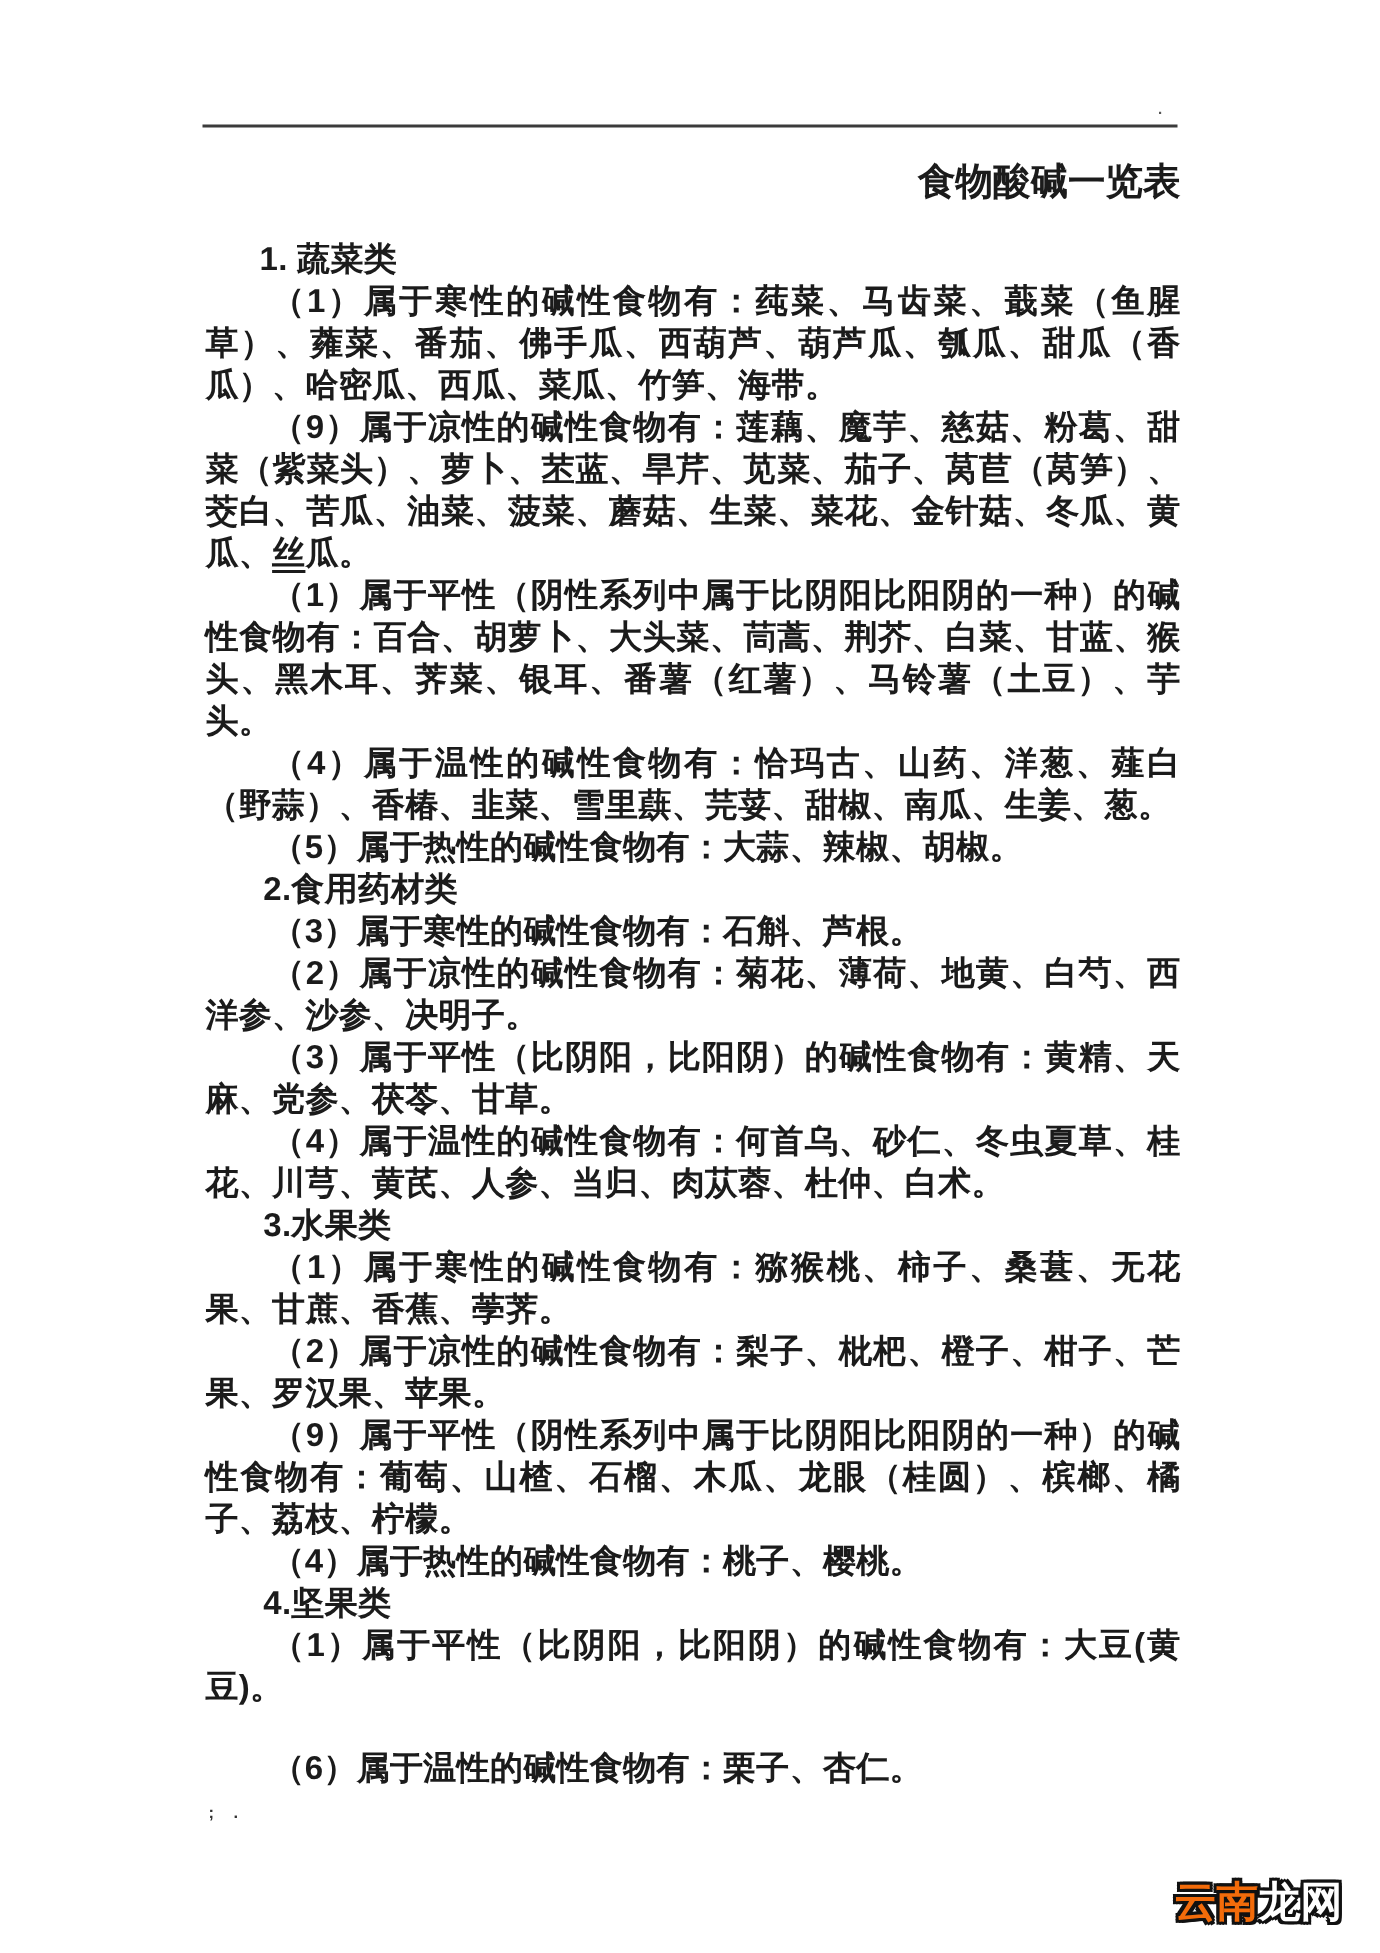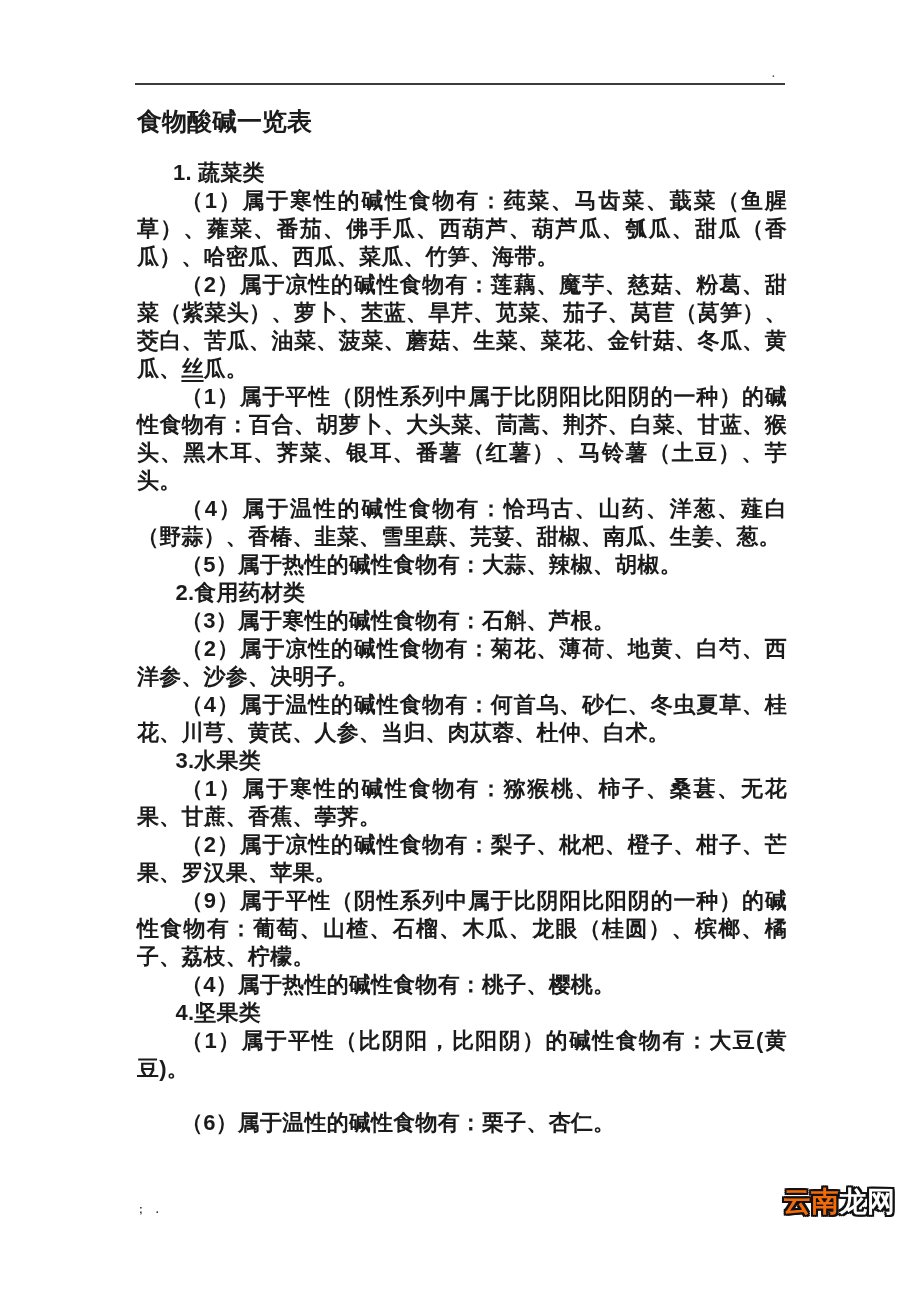--- a/index.html
+++ b/index.html
@@ -4,64 +4,65 @@
 <style>
   html,body{margin:0;padding:0;background:#ffffff;}
   .page{
     position:relative;width:920px;height:1302px;background:#ffffff;overflow:hidden;
     font-family:"Liberation Sans",sans-serif;color:#1b1b1b;
   }
   .rule{position:absolute;left:135px;top:83px;width:650px;height:2px;background:#3b3b3b;}
   .stray{position:absolute;left:772px;top:68px;font-size:10px;color:#555;font-weight:700;}
   .title{
     position:absolute;left:137px;top:104px;width:650px;margin:0;
-    text-align:left;font-size:25px;font-weight:700;line-height:34px;
+    text-align:right;font-size:25px;font-weight:700;line-height:34px;
   }
   .doc{
     position:absolute;left:137px;top:159px;width:650px;
     font-size:22px;line-height:28px;font-weight:700;
     text-align:justify;letter-spacing:0.2px;
   }
   .doc p{margin:0;}
   .para{text-indent:2em;}
   .heading{text-indent:1.75em;}
   .section:first-child .heading{text-indent:0;margin-left:36px;}
   .blank{height:26px;}
   .u{text-decoration:underline;text-underline-offset:4px;}
   .footnote{
     position:absolute;left:139px;top:1203px;font-size:11px;color:#333;
     letter-spacing:5px;font-weight:700;
   }
   .watermark{
-    position:absolute;left:783px;top:1185px;margin:0;white-space:nowrap;
+    position:absolute;left:783px;top:1251px;margin:0;white-space:nowrap;
     font-size:28px;font-weight:700;line-height:34px;letter-spacing:0px;
     text-shadow:-2px -2px 0 #111,2px -2px 0 #111,-2px 2px 0 #111,2px 2px 0 #111,
                 -2px 0 0 #111,2px 0 0 #111,0 -2px 0 #111,0 2px 0 #111;
   }
 </style>
 </head>
 <body>
 
 <div class="page">
   <div class="rule"></div>
   <span class="stray">.</span>
   <h1 class="title">食物酸碱一览表</h1>
   <div class="doc">
       <div class="section">
         <p class="heading">1. 蔬菜类</p>
         <p class="para"><span>（1）属于寒性的碱性食物有：莼菜、马齿菜、蕺菜（鱼腥草）、蕹菜、番茄、佛手瓜、西葫芦、葫芦瓜、瓠瓜、甜瓜（香瓜）、哈密瓜、西瓜、菜瓜、竹笋、海带。</span></p>
-        <p class="para"><span>（2）属于凉性的碱性食物有：莲藕、魔芋、慈菇、粉葛、甜菜（紫菜头）、萝卜、苤蓝、旱芹、苋菜、茄子、莴苣（莴笋）、茭白、苦瓜、油菜、菠菜、蘑菇、生菜、菜花、金针菇、冬瓜、黄瓜、</span><span class="u">丝</span><span>瓜。</span></p>
+        <p class="para"><span>（9）属于凉性的碱性食物有：莲藕、魔芋、慈菇、粉葛、甜菜（紫菜头）、萝卜、苤蓝、旱芹、苋菜、茄子、莴苣（莴笋）、茭白、苦瓜、油菜、菠菜、蘑菇、生菜、菜花、金针菇、冬瓜、黄瓜、</span><span class="u">丝</span><span>瓜。</span></p>
         <p class="para"><span>（1）属于平性（阴性系列中属于比阴阳比阳阴的一种）的碱性食物有：百合、胡萝卜、大头菜、茼蒿、荆芥、白菜、甘蓝、猴头、黑木耳、荠菜、银耳、番薯（红薯）、马铃薯（土豆）、芋头。</span></p>
         <p class="para"><span>（4）属于温性的碱性食物有：恰玛古、山药、洋葱、薤白（野蒜）、香椿、韭菜、雪里蕻、芫荽、甜椒、南瓜、生姜、葱。</span></p>
         <p class="para"><span>（5）属于热性的碱性食物有：大蒜、辣椒、胡椒。</span></p>
       </div>
       <div class="section">
         <p class="heading">2.食用药材类</p>
         <p class="para"><span>（3）属于寒性的碱性食物有：石斛、芦根。</span></p>
         <p class="para"><span>（2）属于凉性的碱性食物有：菊花、薄荷、地黄、白芍、西洋参、沙参、决明子。</span></p>
+        <p class="para"><span>（3）属于平性（比阴阳，比阳阴）的碱性食物有：黄精、天麻、党参、茯苓、甘草。</span></p>
         <p class="para"><span>（4）属于温性的碱性食物有：何首乌、砂仁、冬虫夏草、桂花、川芎、黄芪、人参、当归、肉苁蓉、杜仲、白术。</span></p>
       </div>
       <div class="section">
         <p class="heading">3.水果类</p>
         <p class="para"><span>（1）属于寒性的碱性食物有：猕猴桃、柿子、桑葚、无花果、甘蔗、香蕉、荸荠。</span></p>
         <p class="para"><span>（2）属于凉性的碱性食物有：梨子、枇杷、橙子、柑子、芒果、罗汉果、苹果。</span></p>
         <p class="para"><span>（9）属于平性（阴性系列中属于比阴阳比阳阴的一种）的碱性食物有：葡萄、山楂、石榴、木瓜、龙眼（桂圆）、槟榔、橘子、荔枝、柠檬。</span></p>
         <p class="para"><span>（4）属于热性的碱性食物有：桃子、樱桃。</span></p>
       </div>
       <div class="section">

